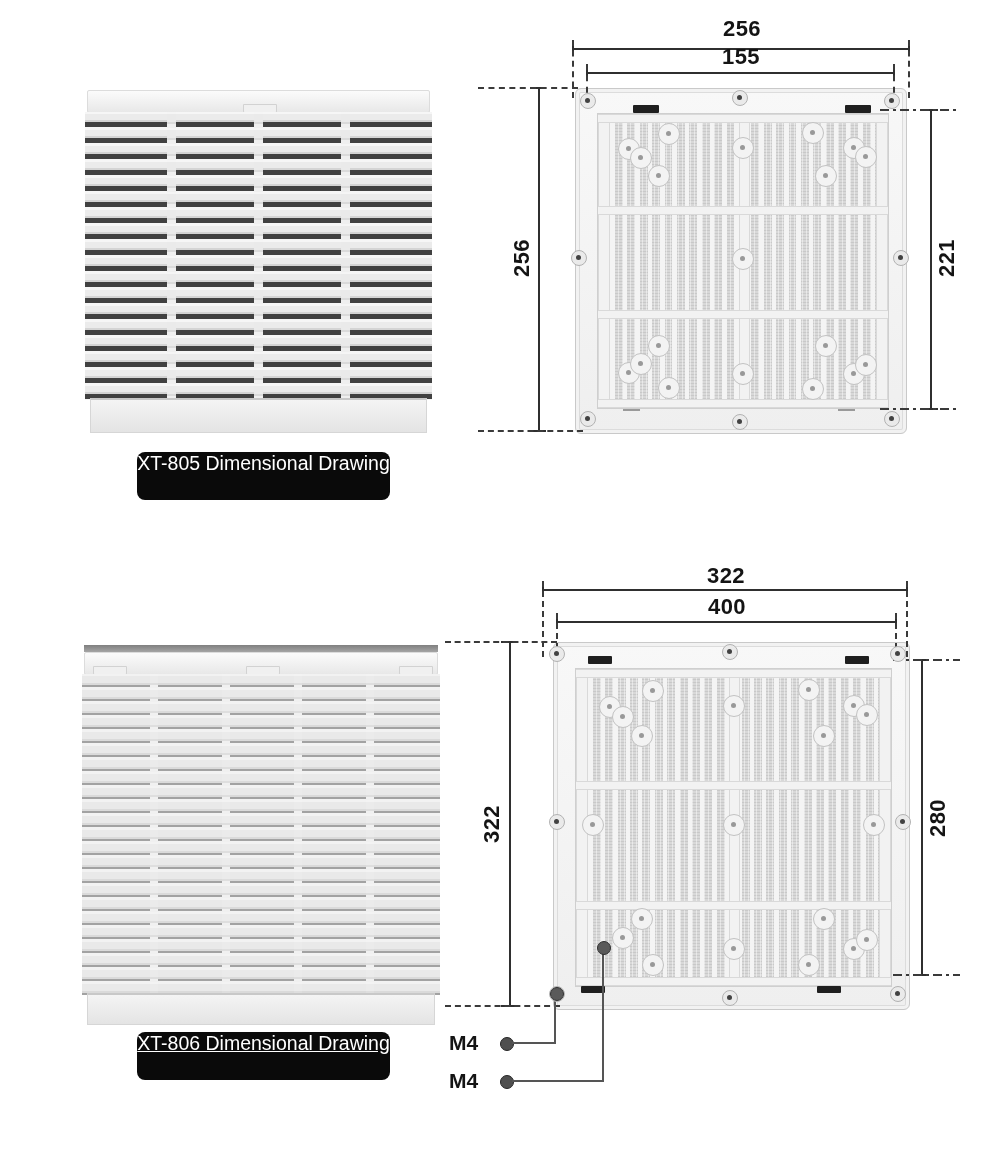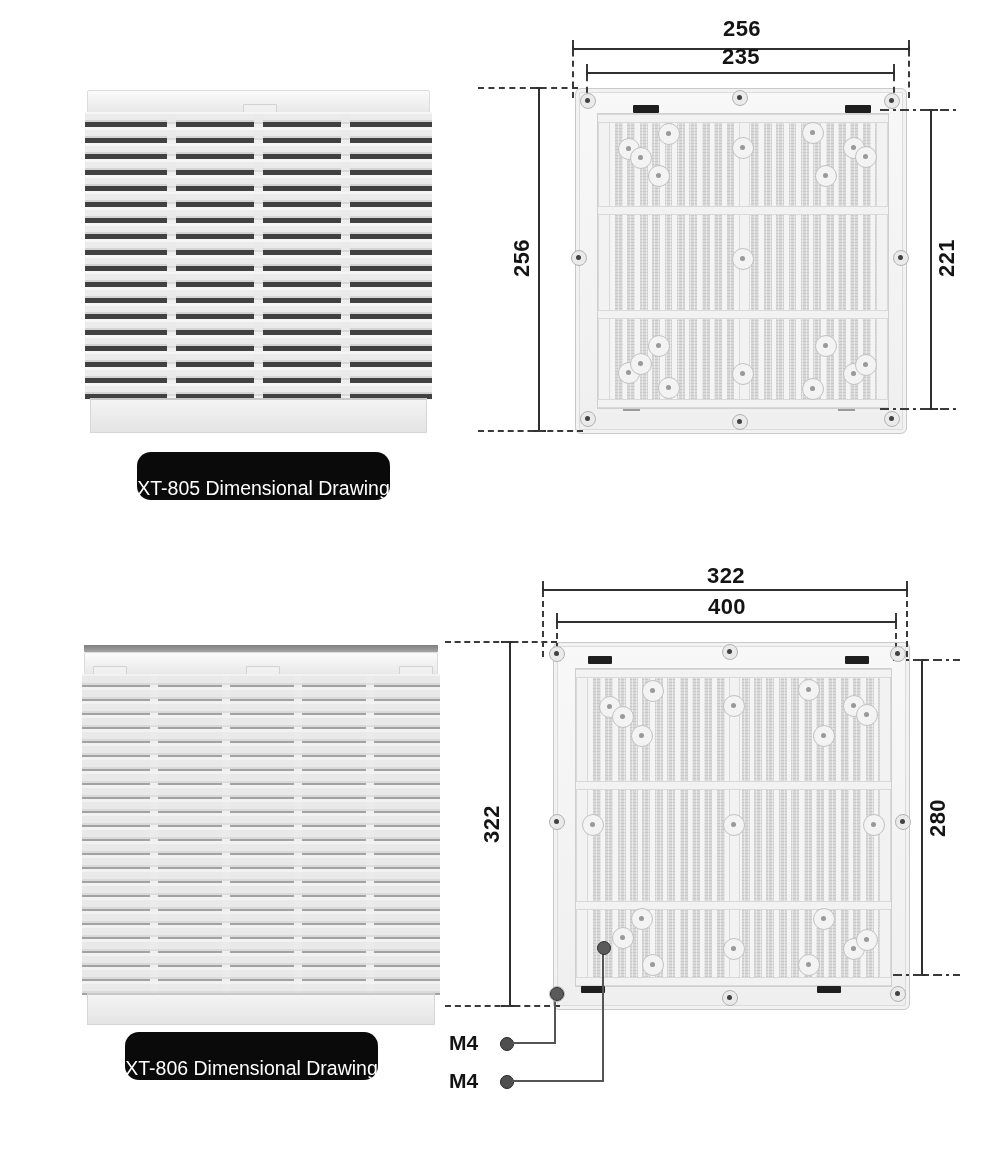--- a/index.html
+++ b/index.html
@@ -81,22 +81,22 @@
   .dim-text-v{position:absolute;font-weight:bold;font-size:22px;color:#141414;
               text-align:center;letter-spacing:.5px;line-height:26px;width:70px;height:26px;
               transform:rotate(-90deg);}
 
   
   .m4-text{position:absolute;font-weight:bold;font-size:21px;color:#141414;line-height:24px;}
   .m4-dot{position:absolute;width:12px;height:12px;border-radius:50%;
           background:#4f4f4f;border:1px solid #262626;}
   .leader-h{position:absolute;height:2px;background:#555;}
   .leader-v{position:absolute;width:2px;background:#555;}
-  .pill{position:absolute;width:253px;height:48px;border-radius:14px;background:#0a0a0a;
-        display:flex;align-items:flex-end;justify-content:center;color:#fff;font-size:19.5px;}
+  .pill{position:absolute;width:253px;height:48px;border-radius:8px;background:#0a0a0a;
+        display:flex;align-items:flex-start;justify-content:center;color:#fff;font-size:19.5px;}
 </style>
 </head>
 <body>
 
 <div class="canvas">
 
   <div class="photo" id="photoA">
     <div class="ph-rail">
       <div class="ph-tab" style="left:155px;"></div>
     </div>
@@ -124,21 +124,21 @@
   <div class="mark" style="left:623px;top:409px;width:17px;"></div>
   <div class="mark" style="left:838px;top:409px;width:17px;"></div>
 
   <div class="dim-text" style="left:700px;top:16px;width:84px;">256</div>
   <div class="hline" style="left:573px;top:48px;width:337px;"></div>
   <div class="vtick" style="left:572px;top:40px;"></div>
   <div class="vtick" style="left:908px;top:40px;"></div>
   <div class="vdash" style="left:572px;top:40px;height:58px;"></div>
   <div class="vdash" style="left:908px;top:40px;height:58px;"></div>
 
-  <div class="dim-text" style="left:699px;top:44px;width:84px;">235</div>
+  <div class="dim-text" style="left:699px;top:44px;width:84px;">155</div>
   <div class="hline" style="left:587px;top:72px;width:308px;"></div>
   <div class="vtick" style="left:586px;top:64px;"></div>
   <div class="vtick" style="left:893px;top:64px;"></div>
   <div class="vdash" style="left:586px;top:64px;height:40px;"></div>
   <div class="vdash" style="left:893px;top:64px;height:40px;"></div>
 
   <div class="vline" style="left:538px;top:88px;height:344px;"></div>
   <div class="htick" style="left:530px;top:87px;"></div>
   <div class="htick" style="left:530px;top:430px;"></div>
   <div class="dim-text-v" style="left:487px;top:245px;">256</div>
@@ -219,21 +219,21 @@
   <div class="m4-text" style="left:449px;top:1031px;">M4</div>
   <div class="m4-dot" style="left:500px;top:1037px;"></div>
   <div class="leader-h" style="left:512px;top:1042px;width:44px;"></div>
   <div class="leader-v" style="left:554px;top:1000px;height:44px;"></div>
 
   <div class="m4-text" style="left:449px;top:1069px;">M4</div>
   <div class="m4-dot" style="left:500px;top:1075px;"></div>
   <div class="leader-h" style="left:512px;top:1080px;width:91px;"></div>
   <div class="leader-v" style="left:602px;top:953px;height:129px;"></div>
 
-  <div class="pill" style="left:125px;top:1032px;">
+  <div class="pill" style="left:137px;top:1032px;text-decoration:underline;">
     <span>XT-806 Dimensional Drawing</span>
   </div>
 
 <div class="screw" style="left: 580px; top: 93px;"></div>
     <div class="screw" style="left: 884px; top: 93px;"></div>
     <div class="screw" style="left: 580px; top: 411px;"></div>
     <div class="screw" style="left: 884px; top: 411px;"></div>
     <div class="screw" style="left: 732px; top: 90px;"></div>
     <div class="screw" style="left: 732px; top: 414px;"></div>
     <div class="screw" style="left: 571px; top: 250px;"></div>

